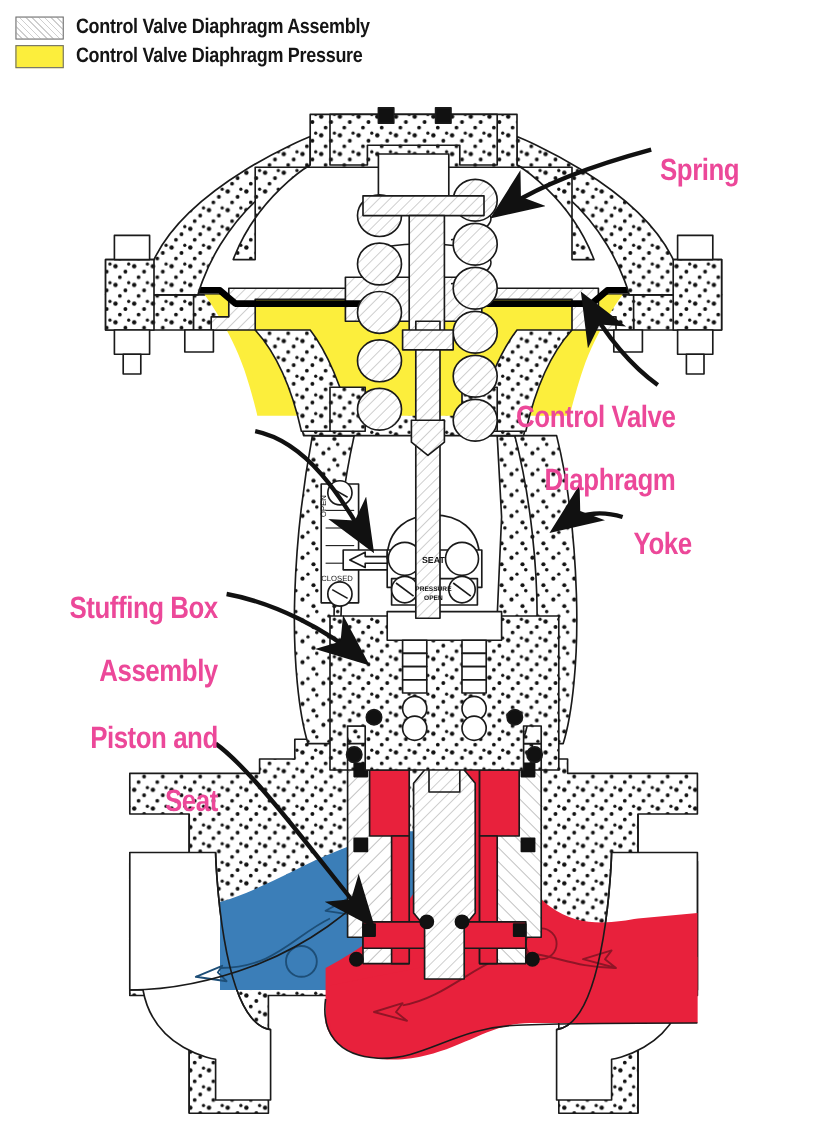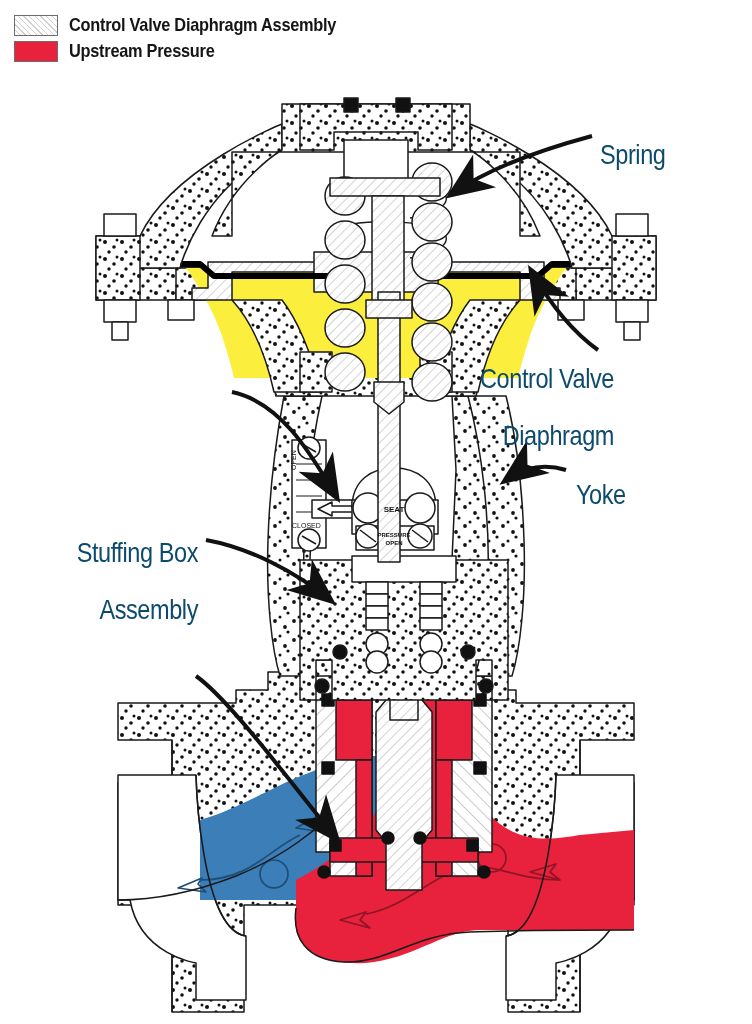--- a/index.html
+++ b/index.html
@@ -19,21 +19,21 @@
     margin-right:11px;flex:0 0 auto;
   }
   .legend-label{
     font-size:19px;font-weight:bold;color:#151515;
     letter-spacing:-0.3px;white-space:nowrap;
     transform:scaleX(0.86);transform-origin:left center;
   }
 
   
   .callout{
-    position:absolute;font-size:28px;font-weight:normal;color:#0c4a6e;
+    position:absolute;font-size:28px;font-weight:bold;color:#ec4899;
     line-height:1.02;letter-spacing:-0.5px;white-space:pre-line;
   }
   .callout span{display:block;transform:scaleX(0.84);}
   .cl-right span{transform-origin:right center;}
   .cl-left  span{transform-origin:right center;}
   .cl-spring span{transform-origin:left center;}
   .ta-right{text-align:right;}
   .ta-left{text-align:left;}
 </style>
 </head>
@@ -41,22 +41,22 @@
 
 <div id="stage">
 
   <div id="legend">
     <div class="legend-row">
       <div class="swatch" style="background:
              repeating-linear-gradient(45deg,#ffffff 0 3px,#cfcfcf 3px 4px);"></div>
       <div class="legend-label">Control Valve Diaphragm Assembly</div>
     </div>
     <div class="legend-row">
-      <div class="swatch" style="background:#E8213C;"></div>
-      <div class="legend-label">Upstream Pressure</div>
+      <div class="swatch" style="background:#FCEE3C;"></div>
+      <div class="legend-label">Control Valve Diaphragm Pressure</div>
     </div>
   </div>
 
   <svg width="752" height="1024" viewBox="0 0 752 1024" style="position:absolute;left:0;top:0;">
     <defs>
 
       <pattern id="stipple" width="17" height="17" patternUnits="userSpaceOnUse">
         <rect width="17" height="17" fill="#ffffff"></rect>
         <circle cx="3" cy="4" r="2.0" fill="#111"></circle>
         <circle cx="12" cy="9" r="1.8" fill="#111"></circle>
@@ -339,14 +339,18 @@
   <div class="callout cl-spring ta-left" style="left:576px;top:452px;">
     <span>Yoke</span>
   </div>
 
 
   <div class="callout cl-left ta-right" style="left:6px;top:510px;width:192px;text-align:right;">
     <span>Stuffing Box</span>
     <span>Assembly</span>
   </div>
 
+  <div class="callout cl-left ta-right" style="left:16px;top:628px;width:182px;">
+    <span>Piston and</span>
+    <span>Seat</span>
+  </div>
 
 </div>
 
 </body></html>

